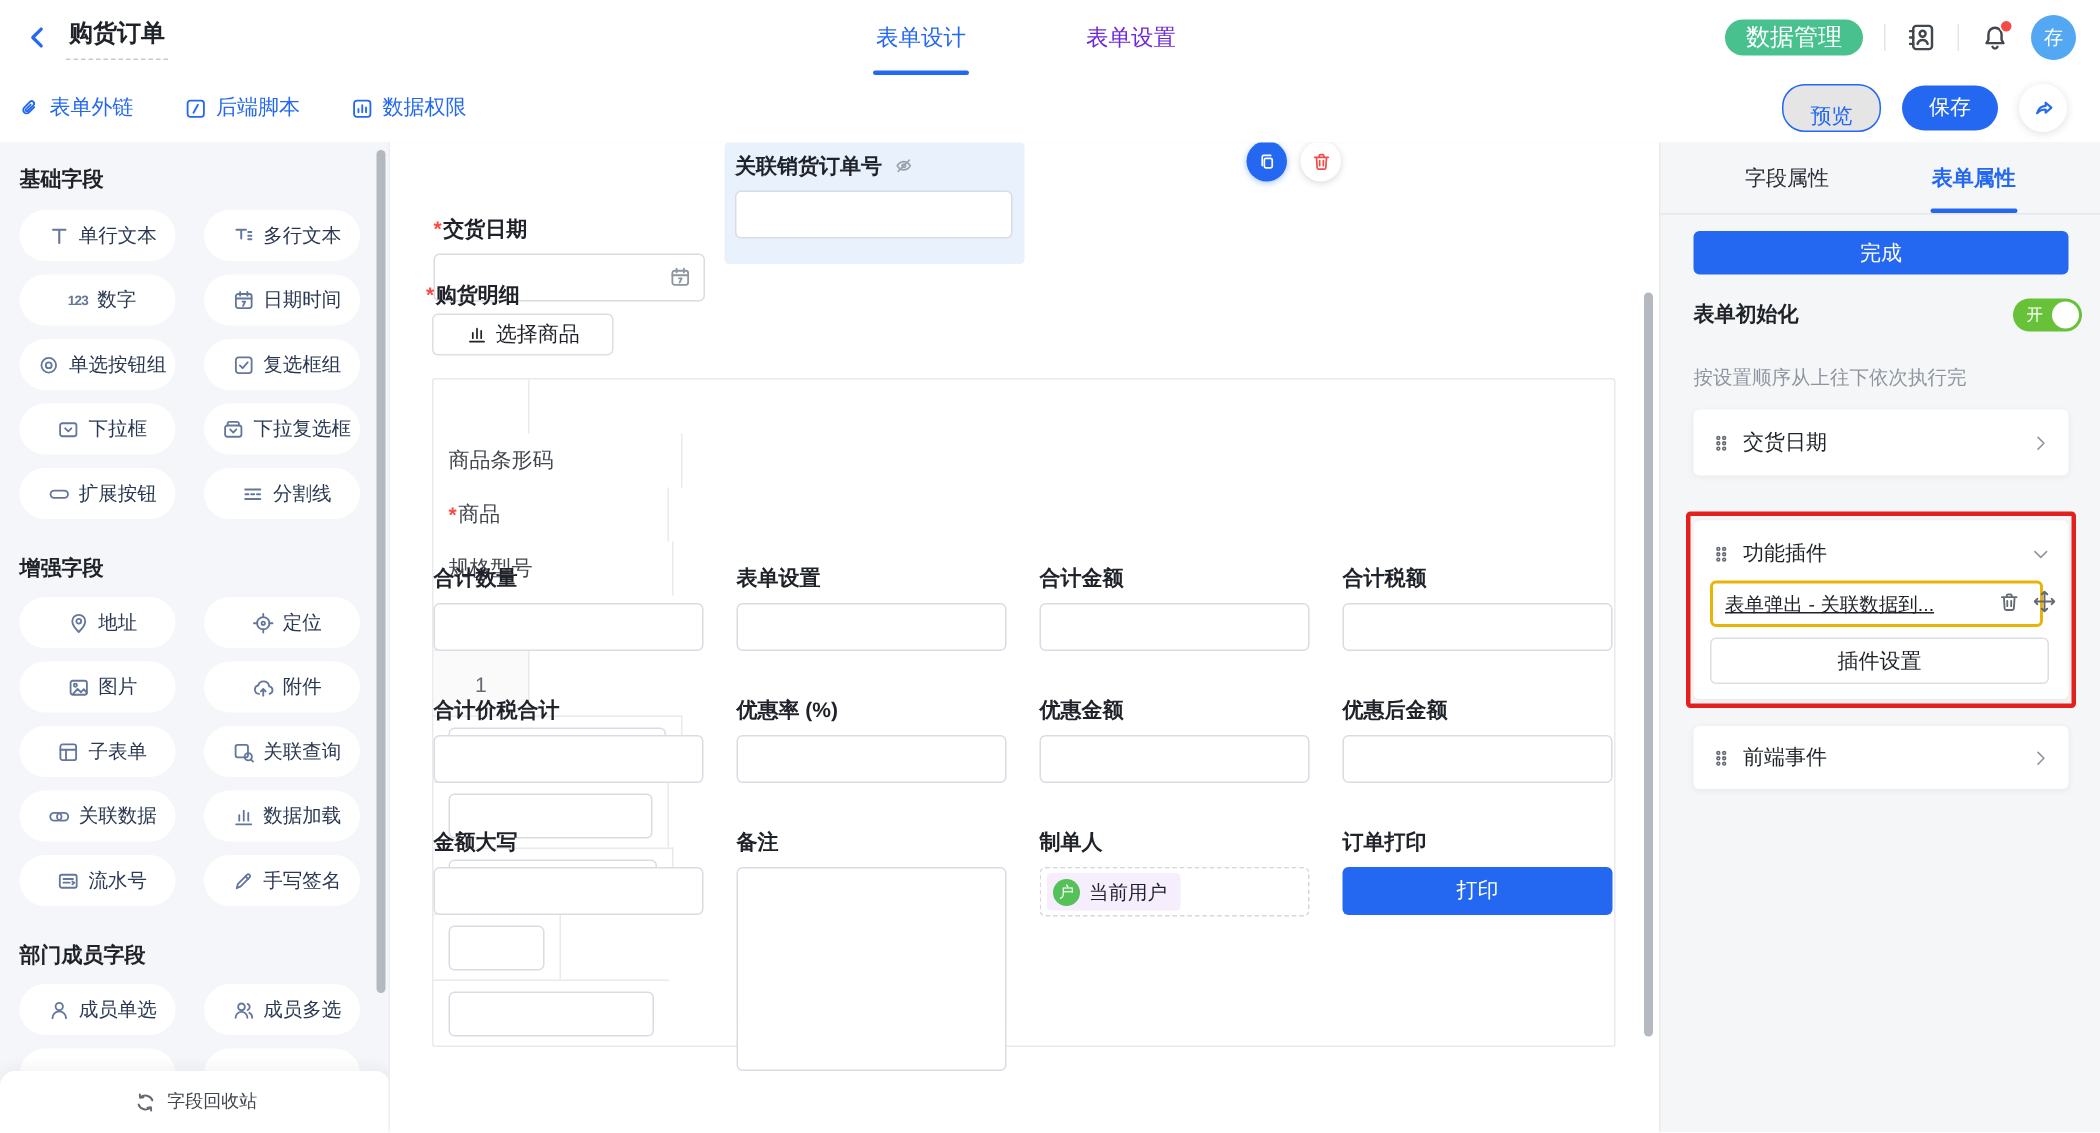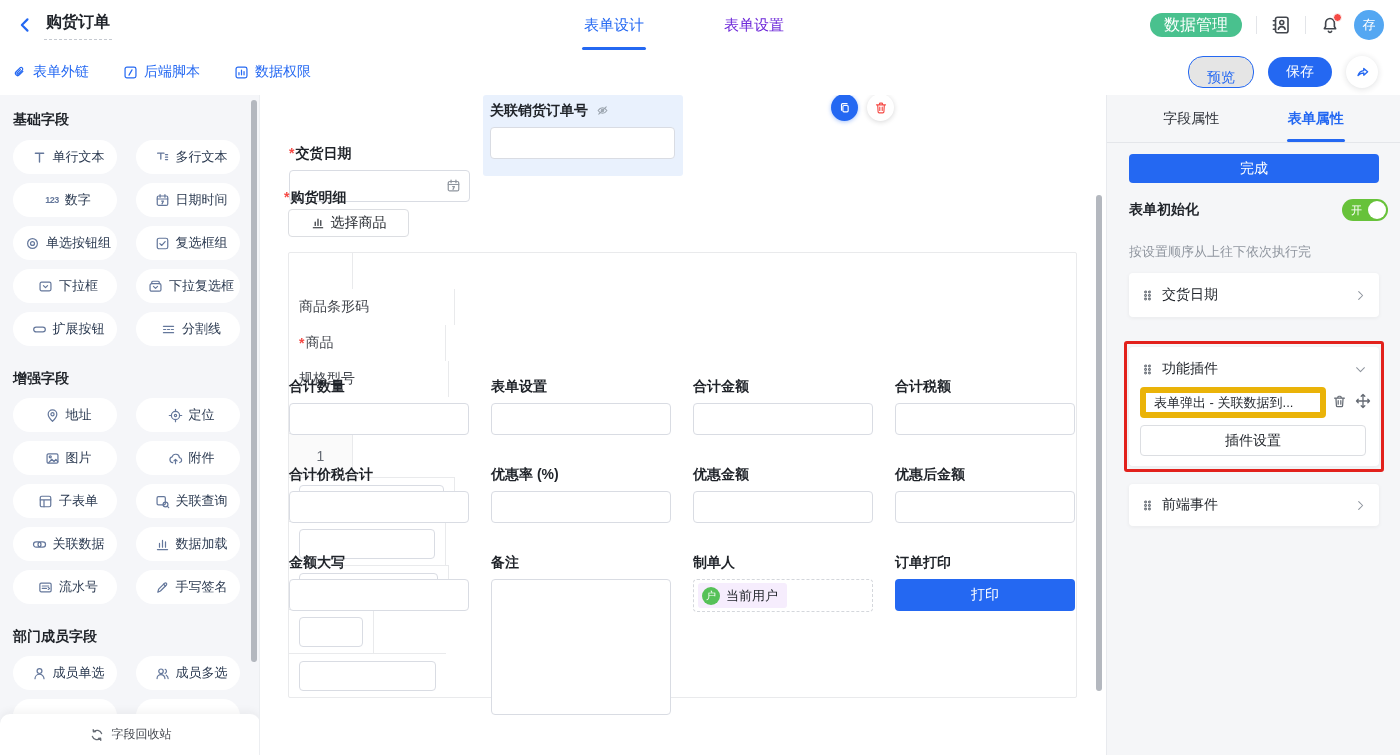--- a/index.html
+++ b/index.html
@@ -91,21 +91,21 @@
   .toggle .knob{position:absolute;right:2px;top:2px;width:18px;height:18px;border-radius:50%;background:#fff;}
   .init-desc{position:absolute;left:22px;top:148px;font-size:13px;color:#8f959e;}
   .pcard{position:absolute;left:22px;width:250px;background:#fff;border-radius:4px;box-shadow:0 1px 4px rgba(31,35,41,.06);box-sizing:border-box;}
   .pcard-row{display:flex;align-items:center;height:44px;padding:0 12px;gap:8px;cursor:pointer;}
   .pcard-row .drag{color:#646a73;}
   .pcard-row .lbl{flex:1;font-size:14px;color:#1f2329;}
   .pcard-row .chev{color:#8f959e;}
   .red-box{position:absolute;left:17px;top:246px;width:260px;height:131px;border:3px solid #e2211c;border-radius:3px;pointer-events:none;box-sizing:border-box;}
   .plugin-card{top:252px;height:119px;}
   .plugin-card .pcard-row{height:32px;padding-top:6px;}
-  .plugin-input{position:absolute;left:11px;top:40px;width:186px;height:31px;border:6px solid #eab308;border-radius:4px;background:#fff;box-sizing:border-box;display:flex;align-items:center;padding:0 8px;font-size:13px;color:#1f2329;white-space:nowrap;overflow:hidden;cursor:pointer;}
+  .plugin-input{position:absolute;left:11px;top:40px;width:222px;height:31px;border:2px solid #eab308;border-radius:4px;background:#fff;box-sizing:border-box;display:flex;align-items:center;padding:0 8px;font-size:13px;color:#1f2329;white-space:nowrap;overflow:hidden;cursor:pointer;text-decoration:underline;}
   .plg-ico{position:absolute;color:#646a73;cursor:pointer;}
   .btn-plugin-set{position:absolute;left:11px;top:78px;width:226px;height:31px;background:#fff;border:1px solid #dcdee2;border-radius:4px;font-size:14px;color:#1f2329;cursor:pointer;}
 
   .scroll-thumb{position:absolute;width:6px;border-radius:3px;background:#b4b8bf;z-index:5;}
 </style>
 </head>
 <body>
 
 <svg width="0" height="0" style="position:absolute">
   <symbol id="s-back" viewBox="0 0 16 16">

